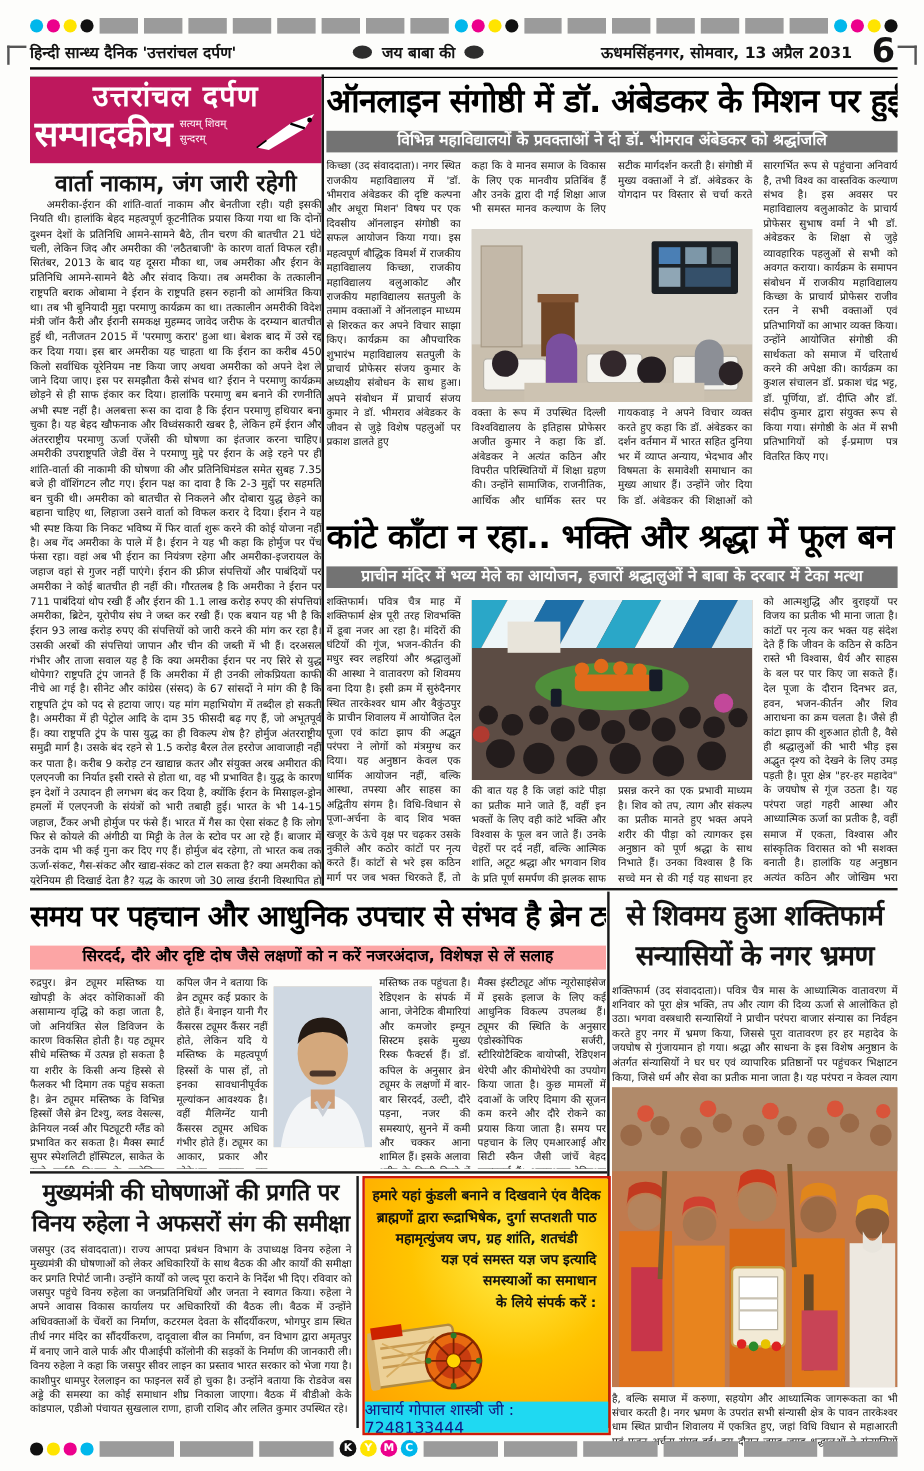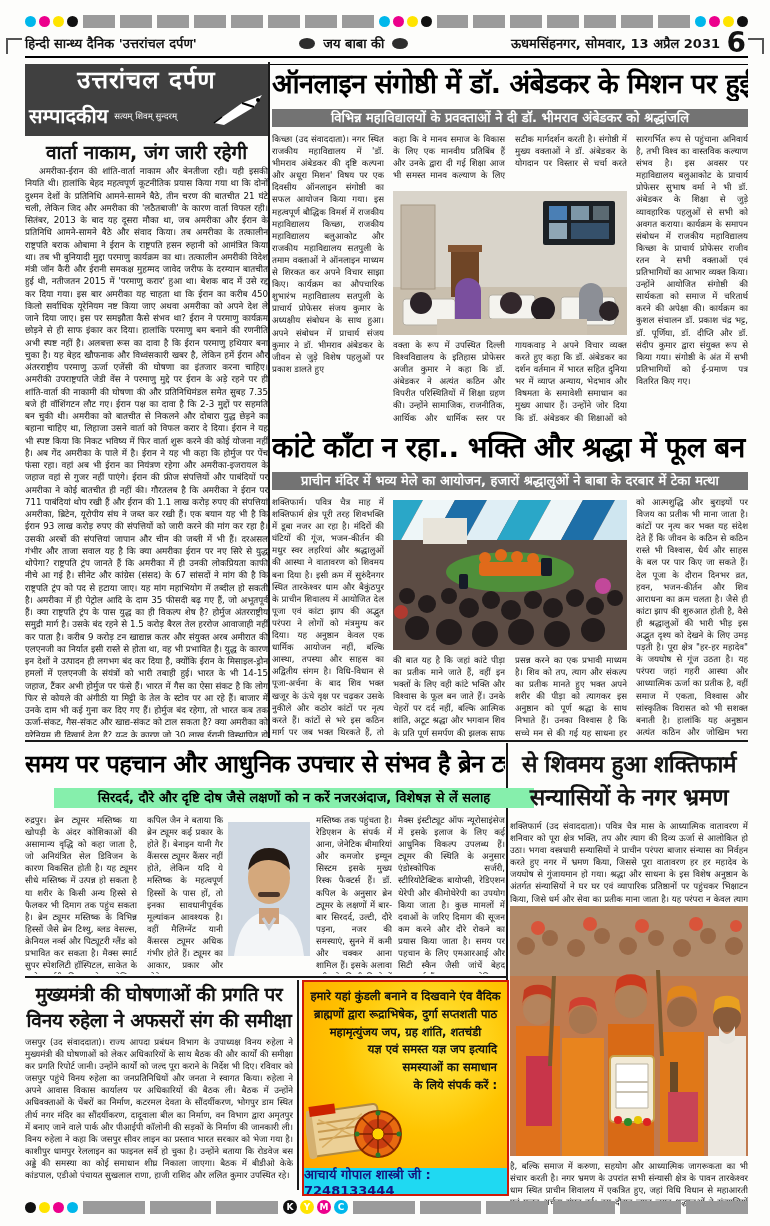--- a/index.html
+++ b/index.html
@@ -11,58 +11,58 @@
   .c-tr{right:6px;top:38px;border-right-width:2px;border-top-width:2px;}
   
   .regstrip{position:absolute;left:25px;right:22px;display:flex;align-items:center;gap:5px;}
   .blk{flex:1 1 auto;height:13px;background:#9b9b9b;}
   .dotg{display:flex;gap:3px;align-items:center;flex:0 0 auto;}
   .dot{width:11px;height:11px;border-radius:50%;}
   .d-c{background:#00b7eb}.d-m{background:#ec008c}.d-y{background:#ffe400}.d-k{background:#111}
   .lcir{width:14px;height:14px;border-radius:50%;color:#fff;font-size:9px;font-weight:bold;
         display:flex;align-items:center;justify-content:center;flex:0 0 auto;}
   
-  .mast{position:absolute;left:25px;right:22px;top:31px;height:24px;display:flex;align-items:center;}
+  .mast{position:absolute;left:25px;right:32px;top:31px;height:24px;display:flex;align-items:center;}
   .mast .l{font-size:13px;font-weight:bold;flex:0 0 auto;}
   .mast .ctr{flex:1 1 auto;display:flex;align-items:center;justify-content:center;gap:8px;font-size:13px;font-weight:bold;}
   .orn{width:16px;height:11px;border-radius:50%;background:#2d2d2d;display:inline-block;}
   .mast .r{flex:0 0 auto;font-size:13px;font-weight:bold;margin-right:28px;}
   .pgnum{position:absolute;right:24px;top:26px;font-size:28px;font-weight:bold;}
   .dblrule{position:absolute;left:25px;right:22px;top:56px;height:6px;border-top:2.5px solid #000;border-bottom:1.5px solid #000;}
   
   .vline{position:absolute;width:1.5px;background:#1a1a1a;}
   .hline{position:absolute;height:1.5px;background:#1a1a1a;}
   
-  .edbox{position:absolute;left:25px;top:64px;width:243px;height:72px;background:#404040;color:#fff;}
+  .edbox{position:absolute;left:25px;top:64px;width:243px;height:72px;background:#be185d;color:#fff;}
   .edbox .t1{font-size:24px;font-weight:bold;text-align:center;line-height:1.1;padding-top:3px;letter-spacing:1px;}
   .edbox .row2{display:flex;align-items:flex-end;padding:0 4px;}
-  .edbox .t2{font-size:20px;font-weight:bold;line-height:1.05;}
+  .edbox .t2{font-size:29px;font-weight:bold;line-height:1.05;}
   .edbox .motto{font-size:8.5px;margin:0 4px 6px 6px;flex:1;}
   .ed-hl{position:absolute;left:25px;top:139px;width:243px;font-size:19px;font-weight:bold;text-align:center;white-space:nowrap;overflow:hidden;}
   .ed-body{position:absolute;left:25px;top:165px;width:243px;height:572px;font-size:8.7px;line-height:12.25px;
            text-align:justify;overflow:hidden;text-indent:14px;}
   
   .hl-big{position:absolute;font-weight:800;text-align:center;white-space:nowrap;overflow:hidden;letter-spacing:-0.5px;color:#000;}
   .band{position:absolute;font-weight:bold;text-align:center;color:#fff;}
   .band-red{background:#737373;}
-  .band-green{background:#86efac;color:#000;margin-left:29px;}
+  .band-green{background:#fca5a5;color:#000;}
   .col{position:absolute;font-size:8.6px;line-height:12.1px;text-align:justify;overflow:hidden;}
   .twocol{column-count:2;column-gap:10px;}
   .photo{position:absolute;overflow:hidden;background:#cfcac2;}
   .photo svg{display:block;}
   
   .s-hl{position:absolute;font-size:23px;font-weight:800;text-align:center;line-height:1.45;letter-spacing:-0.5px;}
   .cm-hl{position:absolute;font-size:19px;font-weight:800;text-align:center;line-height:1.35;letter-spacing:-0.3px;}
   
   .ad{position:absolute;left:302px;top:980px;width:203px;height:212px;border:2.5px solid #cf1a08;
       background:radial-gradient(circle at 62% 30%,#ffee4a 0%,#ffc400 45%,#ff9d00 100%);overflow:hidden;}
   .ad .ln{font-weight:bold;font-size:11.5px;text-align:center;line-height:1.55;color:#111;}
   .ad .ln.right{text-align:right;padding-right:10px;}
   .ad .contact{position:absolute;left:0;right:0;bottom:0;height:26px;background:#1fd9f2;color:#15157e;
-      font-weight:bold;font-size:13px;display:flex;align-items:center;justify-content:center;}
+      font-weight:normal;font-size:13px;display:flex;align-items:center;justify-content:center;}
   .adscroll{position:absolute;left:2px;bottom:28px;}
 </style>
 </head>
 <body>
 
 <div class="page">
 
   <div class="corner c-tl"></div>
   <div class="corner c-tr"></div>
 

